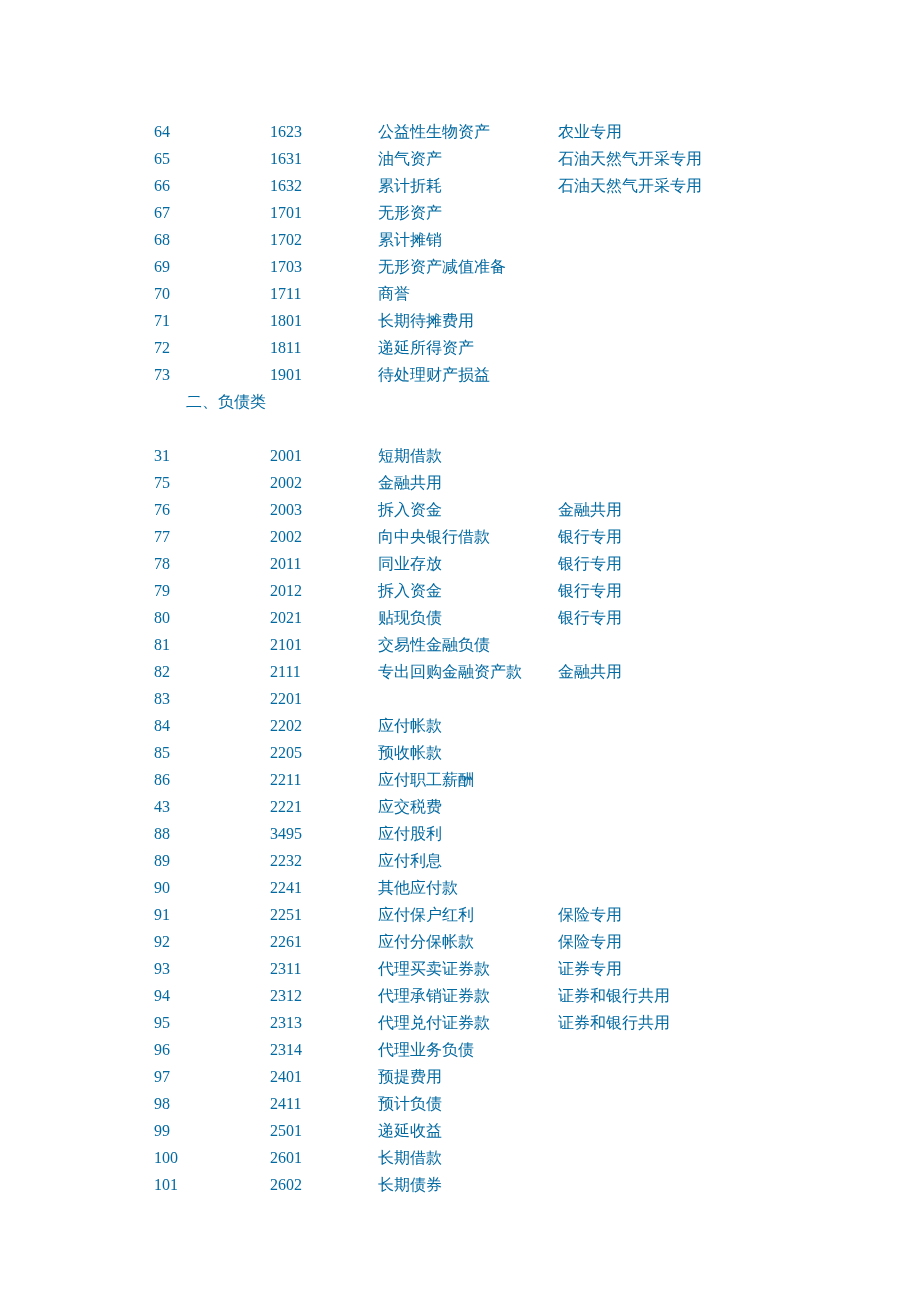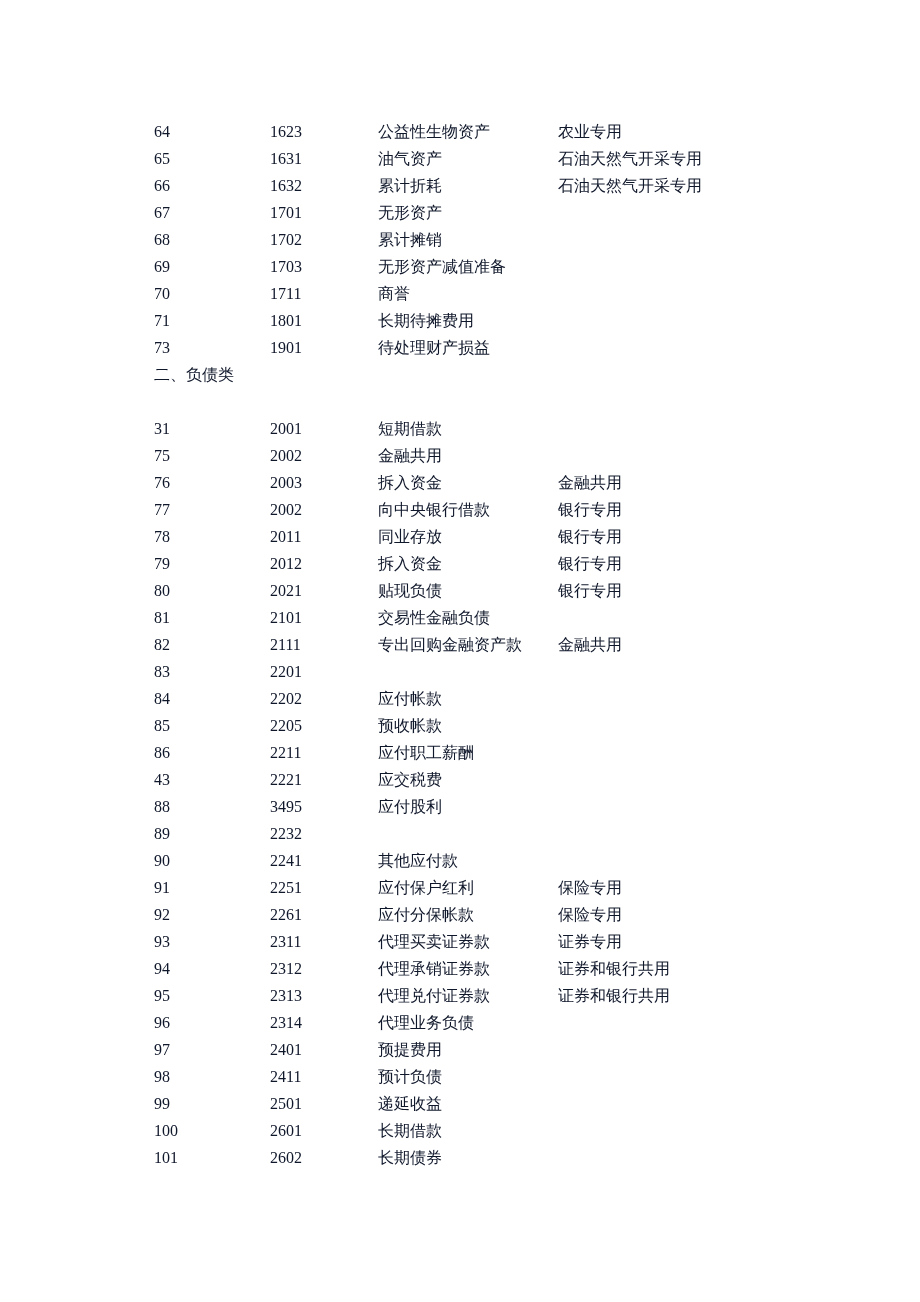--- a/index.html
+++ b/index.html
@@ -7,33 +7,34 @@
     padding: 0;
     background: #fff;
     width: 920px;
   }
   .page {
     box-sizing: border-box;
     width: 920px;
     padding: 118px 0 0 154px;
     font-family: "SimSun", "Songti SC", "STSong", serif;
     font-size: 16px;
-    color: #0f172a;
+    color: #0369a1;
     line-height: 27px;
   }
   .row {
     display: grid;
     grid-template-columns: 116px 108px 180px 1fr;
     height: 27px;
   }
   .col-seq, .col-code {
     font-family: "Times New Roman", Times, serif;
   }
   .section-row {
     height: 27px;
+    margin-left: 32px;
   }
   .spacer {
     height: 27px;
   }
 </style>
 </head>
 <body>
 
 <div class="page">
   <div id="rows-top">
@@ -79,20 +80,26 @@
         <div>商誉</div>
         <div></div>
       </div>
       <div class="row">
         <div class="col-seq">71</div>
         <div class="col-code">1801</div>
         <div>长期待摊费用</div>
         <div></div>
       </div>
       <div class="row">
+        <div class="col-seq">72</div>
+        <div class="col-code">1811</div>
+        <div>递延所得资产</div>
+        <div></div>
+      </div>
+      <div class="row">
         <div class="col-seq">73</div>
         <div class="col-code">1901</div>
         <div>待处理财产损益</div>
         <div></div>
       </div>
     </div>
   <div class="section-row">二、负债类</div>
   <div class="spacer"></div>
   <div id="rows-bottom">
       <div class="row">
@@ -179,20 +186,21 @@
       </div>
       <div class="row">
         <div class="col-seq">88</div>
         <div class="col-code">3495</div>
         <div>应付股利</div>
         <div></div>
       </div>
       <div class="row">
         <div class="col-seq">89</div>
         <div class="col-code">2232</div>
+        <div>应付利息</div>
         <div></div>
       </div>
       <div class="row">
         <div class="col-seq">90</div>
         <div class="col-code">2241</div>
         <div>其他应付款</div>
         <div></div>
       </div>
       <div class="row">
         <div class="col-seq">91</div>

